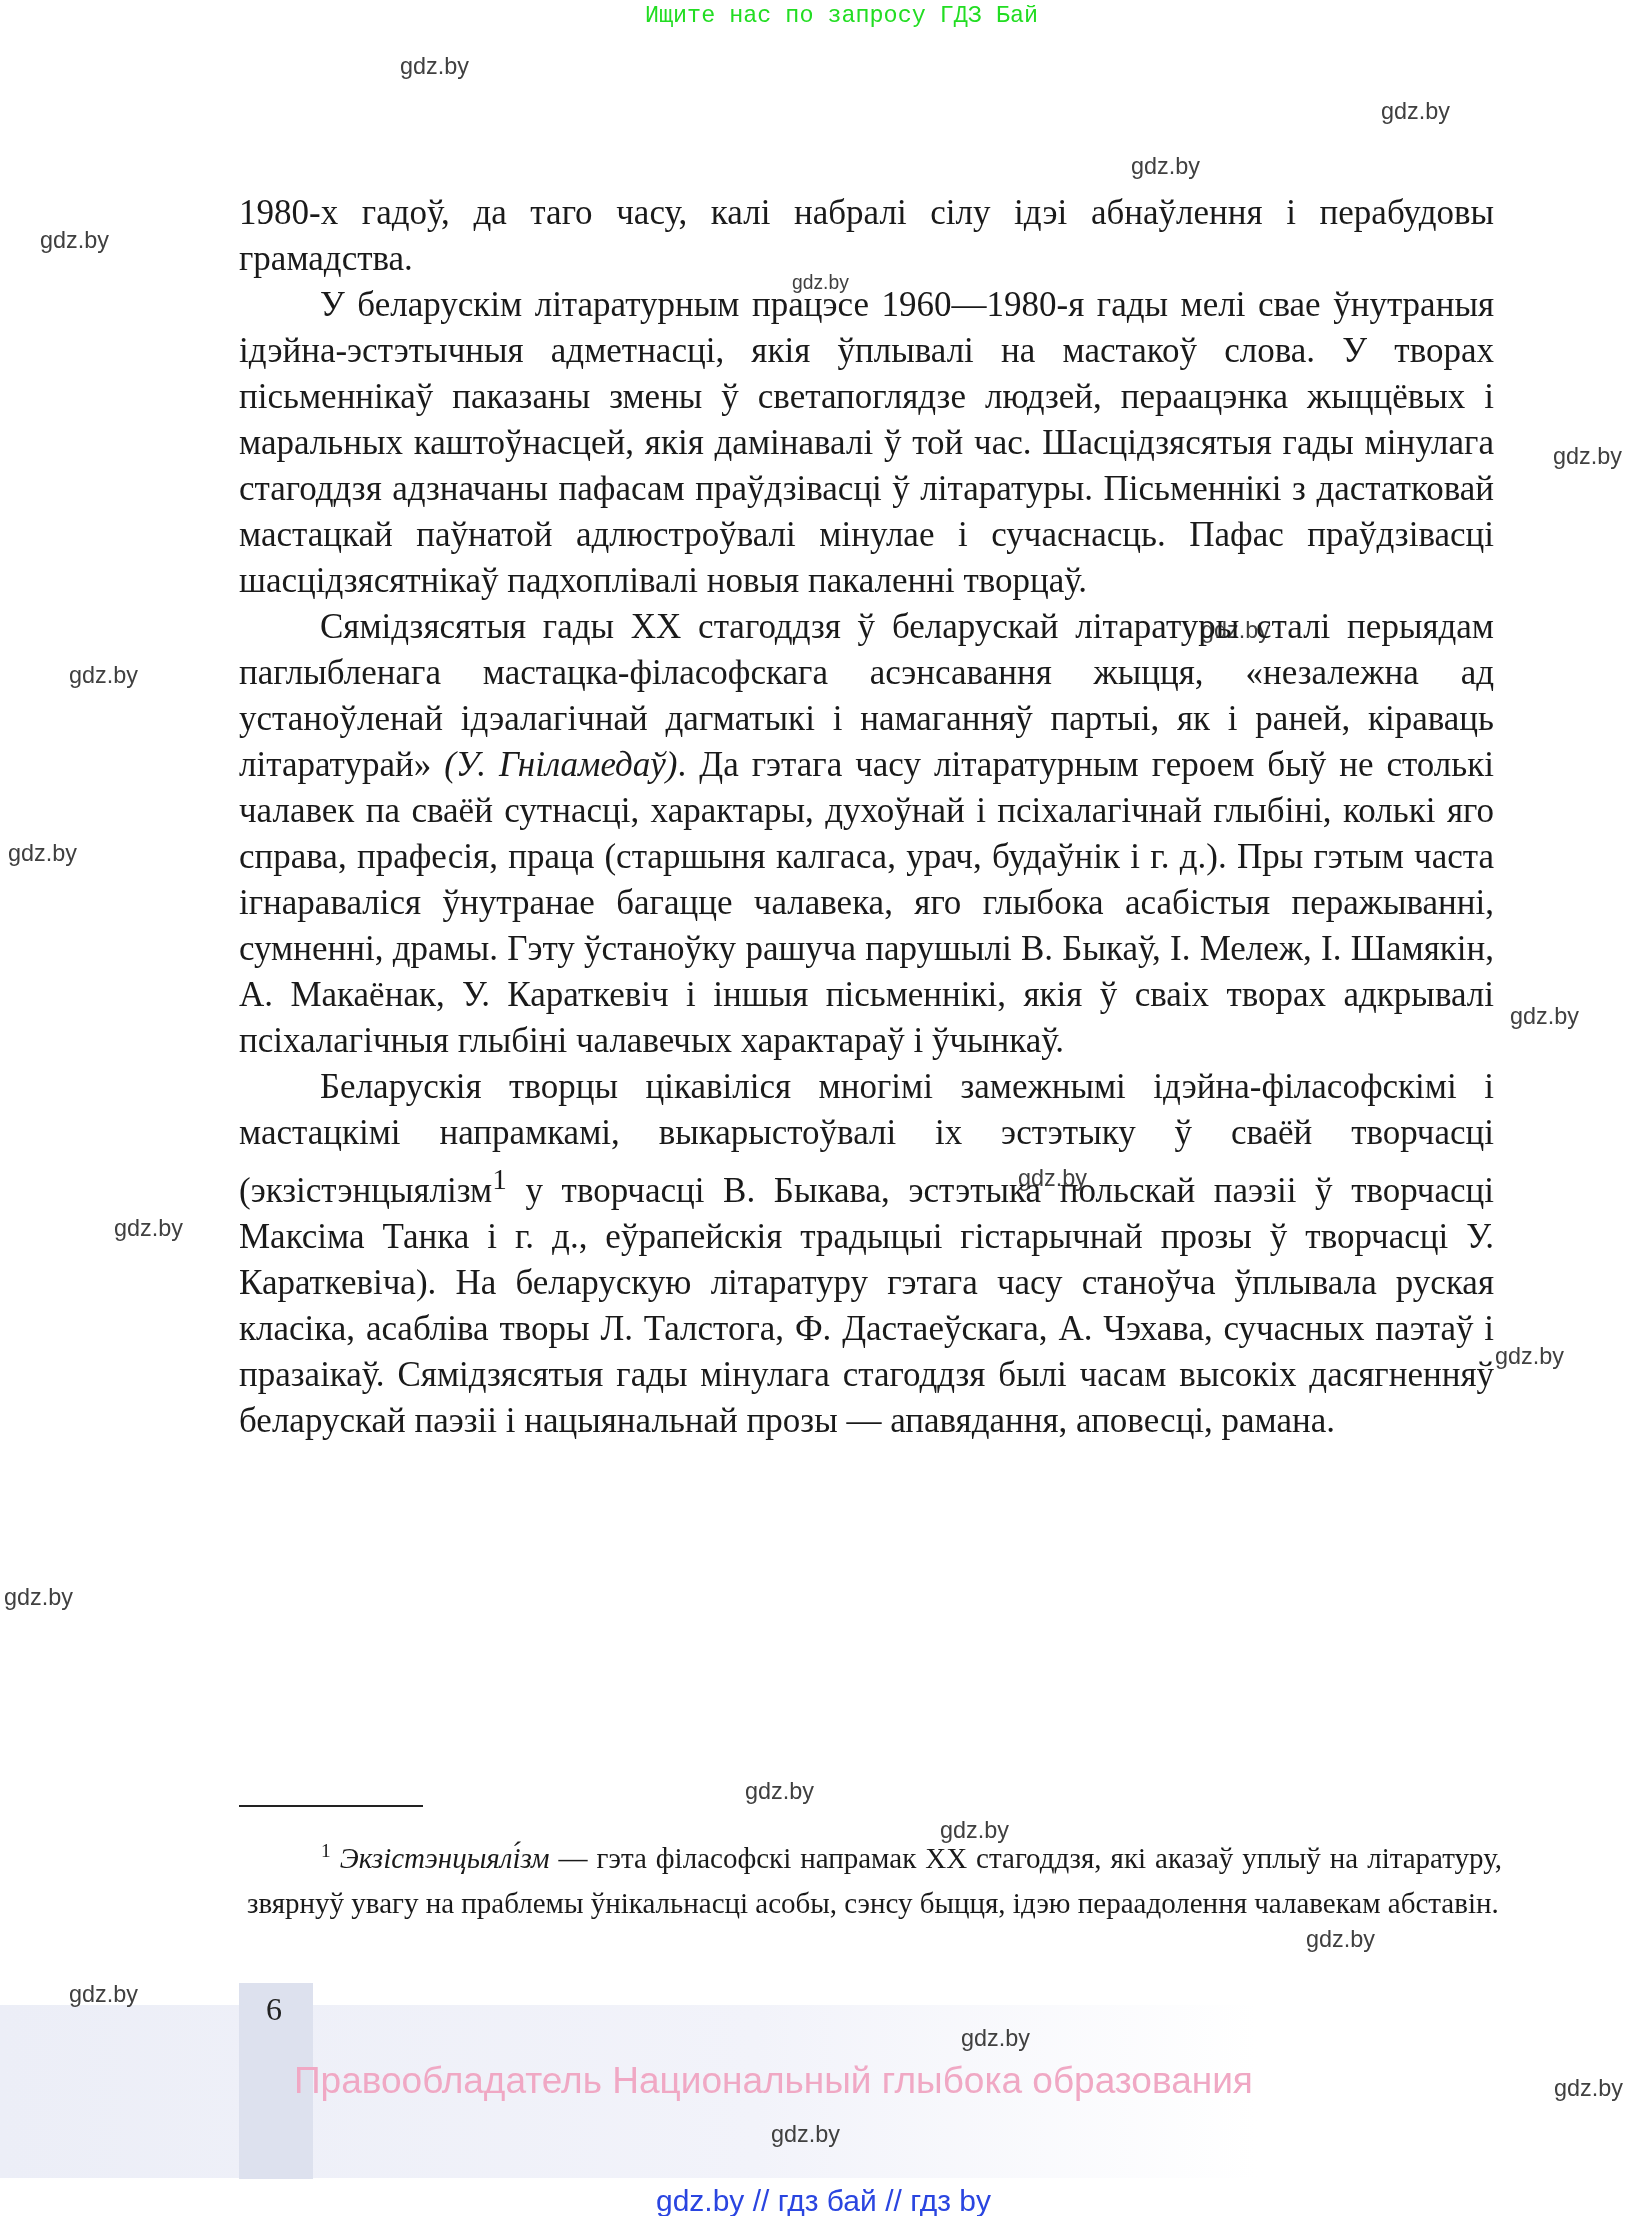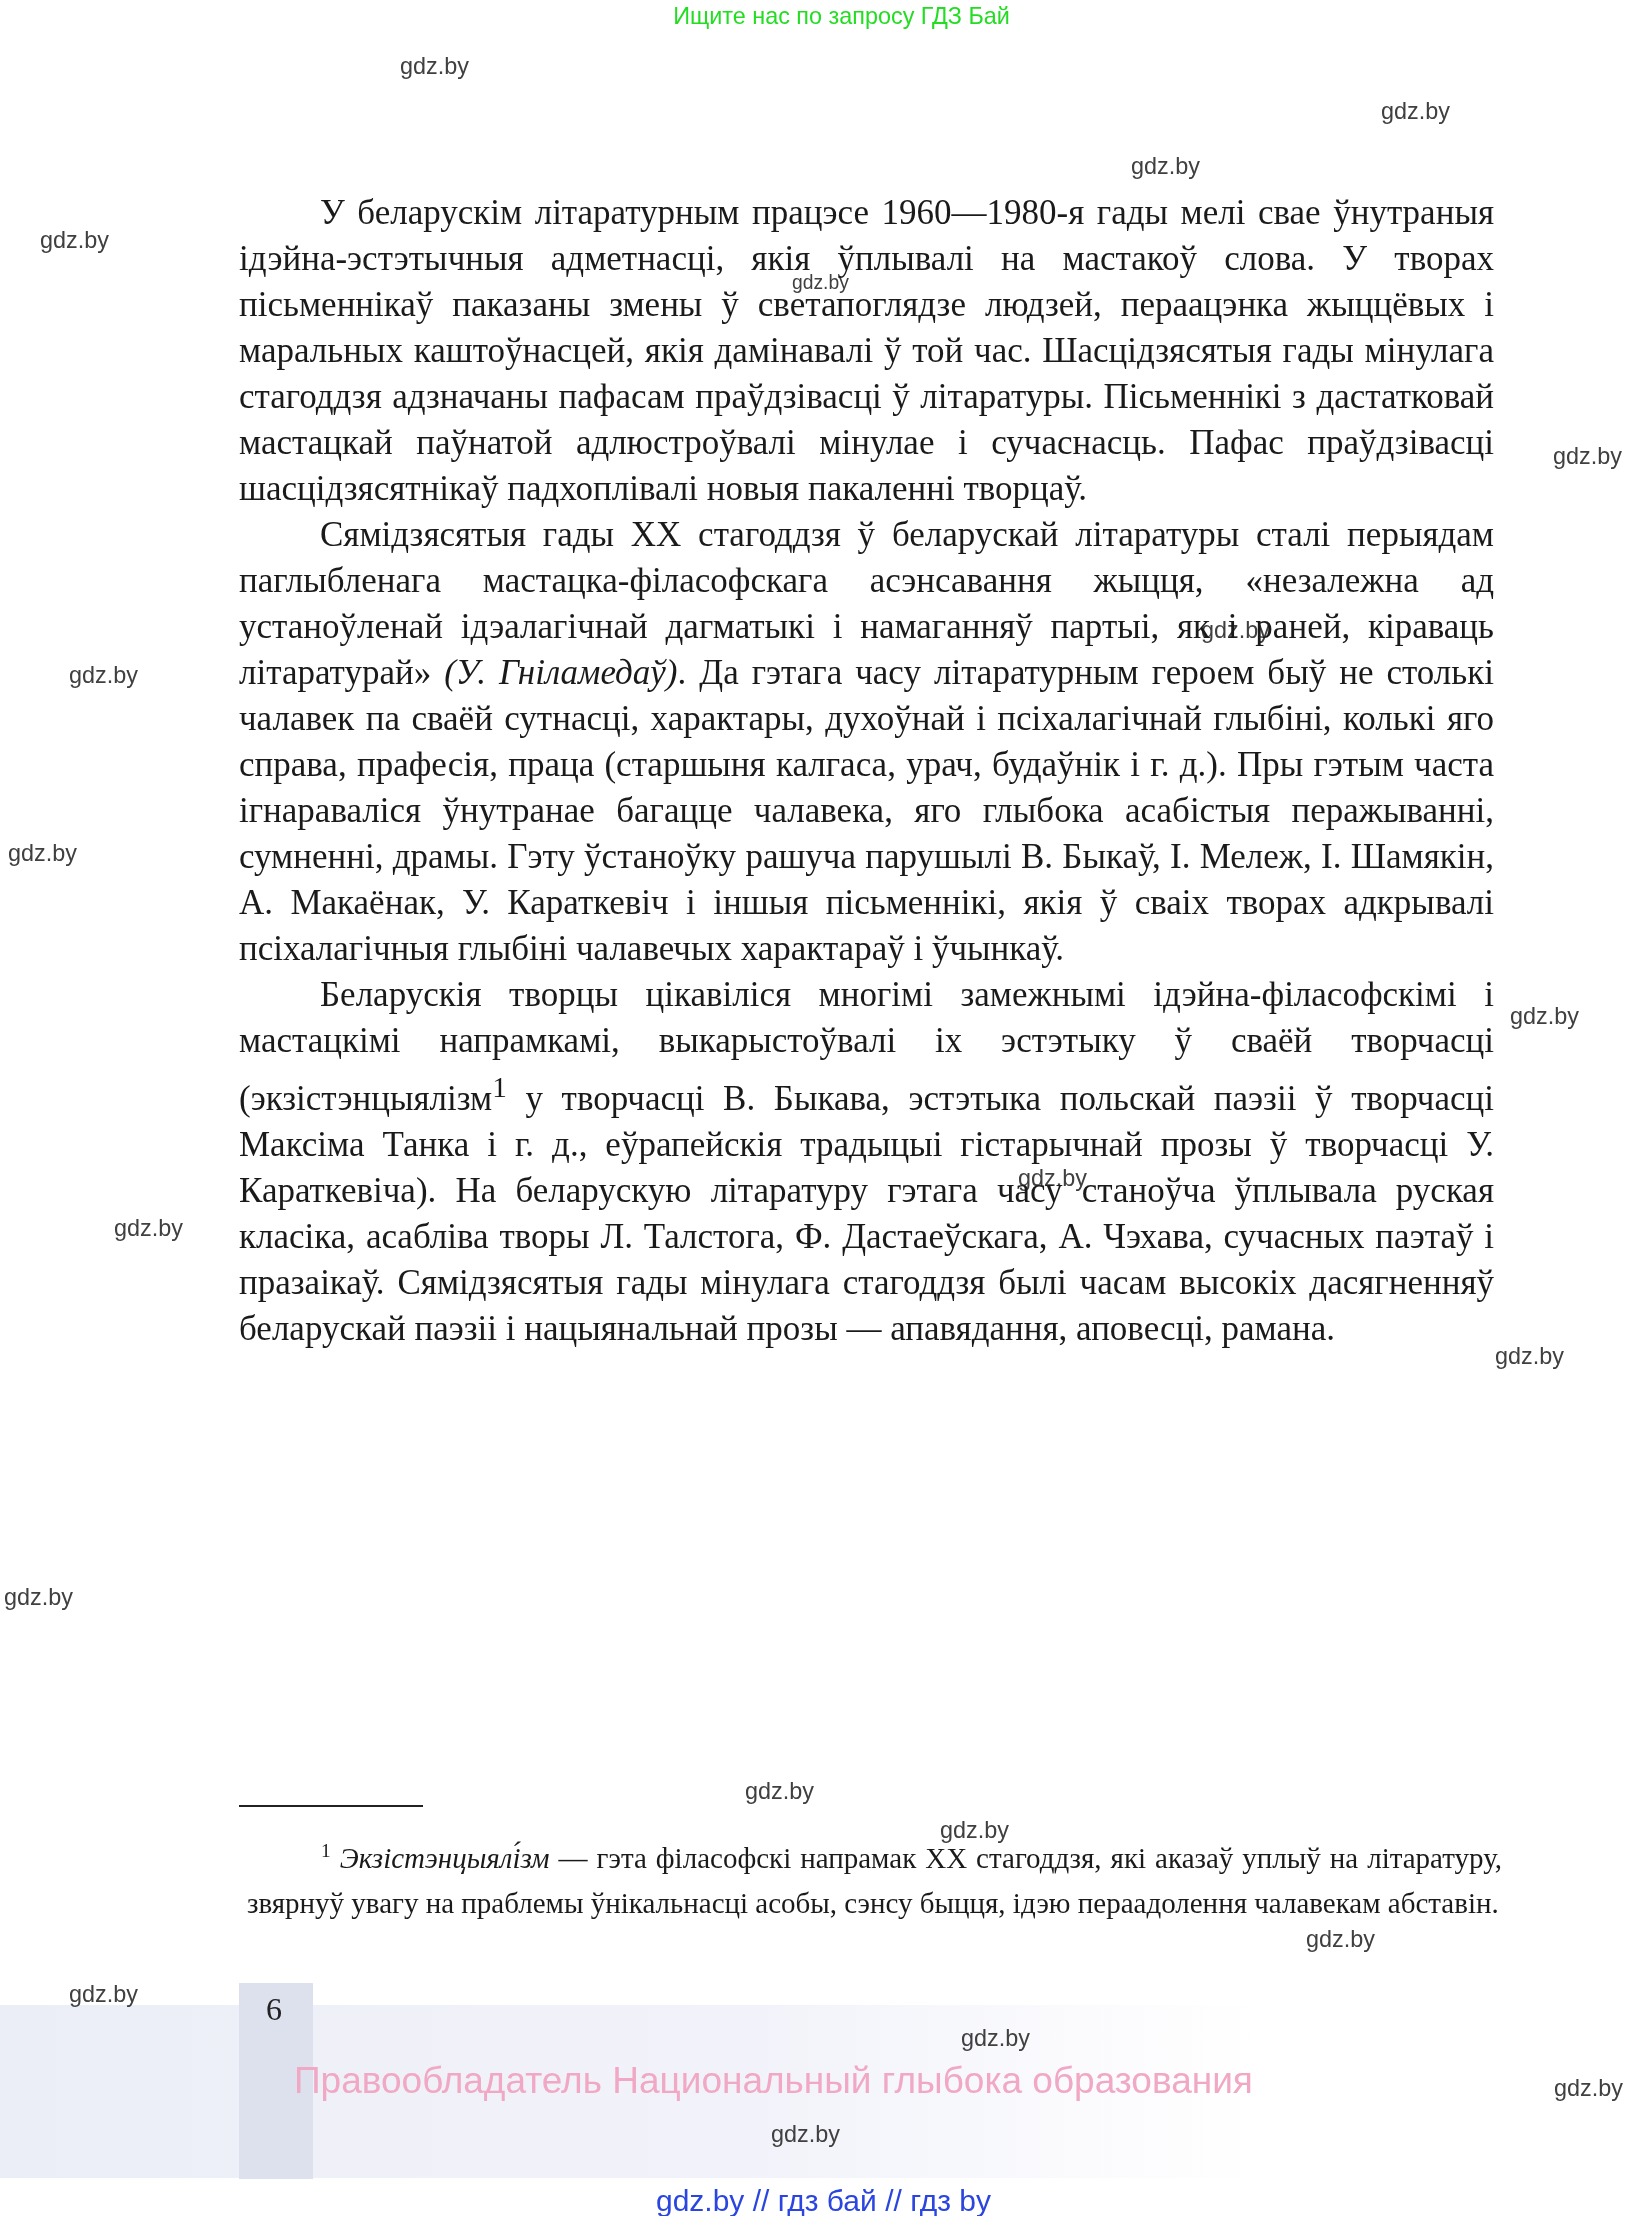--- a/index.html
+++ b/index.html
@@ -1,17 +1,17 @@
 <!DOCTYPE html>
 <html style="font-size:13px"><head>
 <meta charset="utf-8">
 <style>
   html,body{margin:0;padding:0;}
   body{width:1647px;height:2216px;position:relative;background:#ffffff;overflow:hidden;}
-  .top-banner{position:absolute;left:0;right:0;top:3.2px;text-align:center;font-family:Liberation Sans, sans-serif;font-size:23.4px;color:#22dd22;margin-left:36px;}
+  .top-banner{position:absolute;left:0;right:0;top:3.2px;text-align:center;font-family:Liberation Mono, monospace;font-size:23.4px;color:#22dd22;margin-left:36px;}
   .wm{position:absolute;font-family:"Liberation Sans",sans-serif;font-size:23.4px;color:#404040;white-space:nowrap;}
   .wm.sm{font-size:19.3px;}
   .body-text{position:absolute;left:239px;width:1255px;top:190px;font-family:"Liberation Serif","DejaVu Serif",serif;font-size:35px;line-height:46px;color:#1a1a1a;text-align:justify;}
   .body-text p{margin:0;}
   .body-text p.ind{text-indent:81px;}
   .body-text .it{font-style:italic;}
   .footnote-rule{position:absolute;left:239px;top:1805px;width:184px;height:1.6px;background:#222;}
   .footnote{position:absolute;left:239px;width:1255px;top:1828px;font-family:"Liberation Serif","DejaVu Serif",serif;font-size:29px;line-height:45px;color:#1a1a1a;text-align:justify;margin-left:8px;}
   .footnote p{margin:0;text-indent:74px;}
   .footnote sup{font-size:19.3px;}
@@ -38,20 +38,21 @@
 <div class="wm" style="left:1510px;top:1003px;">gdz.by</div>
 <div class="wm" style="left:1018px;top:1165px;">gdz.by</div>
 <div class="wm" style="left:114px;top:1215px;">gdz.by</div>
 <div class="wm" style="left:1495px;top:1343px;">gdz.by</div>
 <div class="wm" style="left:4px;top:1584px;">gdz.by</div>
 <div class="wm" style="left:745px;top:1778px;">gdz.by</div>
 <div class="wm" style="left:940px;top:1817px;">gdz.by</div>
 <div class="wm" style="left:1306px;top:1926px;">gdz.by</div>
 
 <div class="body-text">
+  <p>1980-х гадоў, да таго часу, калі набралі сілу ідэі абнаўлення і перабудовы грамадства.</p>
   <p class="ind">У беларускім літаратурным працэсе 1960—1980-я гады мелі свае ўнутраныя ідэйна-эстэтычныя адметнасці, якія ўплывалі на мастакоў слова. У творах пісьменнікаў паказаны змены ў светапоглядзе людзей, пераацэнка жыццёвых і маральных каштоўнасцей, якія дамінавалі ў той час. Шасцідзясятыя гады мінулага стагоддзя адзначаны пафасам праўдзівасці ў літаратуры. Пісьменнікі з дастатковай мастацкай паўнатой адлюстроўвалі мінулае і сучаснасць. Пафас праўдзівасці шасцідзясятнікаў падхоплівалі новыя пакаленні творцаў.</p>
   <p class="ind"><span>Сямідзясятыя гады XX стагоддзя ў беларускай літаратуры сталі перыядам паглыбленага мастацка-філасофскага асэнсавання жыцця, «незалежна ад устаноўленай ідэалагічнай дагматыкі і намаганняў партыі, як і раней, кіраваць літаратурай» </span><span class="it">(У. Гніламедаў)</span><span>. Да гэтага часу літаратурным героем быў не столькі чалавек па сваёй сутнасці, характары, духоўнай і псіхалагічнай глыбіні, колькі яго справа, прафесія, праца (старшыня калгаса, урач, будаўнік і г. д.). Пры гэтым часта ігнараваліся ўнутранае багацце чалавека, яго глыбока асабістыя перажыванні, сумненні, драмы. Гэту ўстаноўку рашуча парушылі В. Быкаў, І. Мележ, І. Шамякін, А. Макаёнак, У. Караткевіч і іншыя пісьменнікі, якія ў сваіх творах адкрывалі псіхалагічныя глыбіні чалавечых характараў і ўчынкаў.</span></p>
   <p class="ind"><span>Беларускія творцы цікавіліся многімі замежнымі ідэйна-філасофскімі і мастацкімі напрамкамі, выкарыстоўвалі іх эстэтыку ў сваёй творчасці (экзістэнцыялізм</span><sup>1</sup><span> у творчасці В. Быкава, эстэтыка польскай паэзіі ў творчасці Максіма Танка і г. д., еўрапейскія традыцыі гістарычнай прозы ў творчасці У. Караткевіча). На беларускую літаратуру гэтага часу станоўча ўплывала руская класіка, асабліва творы Л. Талстога, Ф. Дастаеўскага, А. Чэхава, сучасных паэтаў і празаікаў. Сямідзясятыя гады мінулага стагоддзя былі часам высокіх дасягненняў беларускай паэзіі і нацыянальнай прозы — апавядання, аповесці, рамана.</span></p>
 </div>
 
 <div class="footnote-rule"></div>
 <div class="footnote">
   <p><sup>1</sup> <i>Экзістэнцыялі́зм</i><span> — гэта філасофскі напрамак XX стагоддзя, які аказаў уплыў на літаратуру, звярнуў увагу на праблемы ўнікальнасці асобы, сэнсу быцця, ідэю пераадолення чалавекам абставін.</span></p>
 </div>
 

